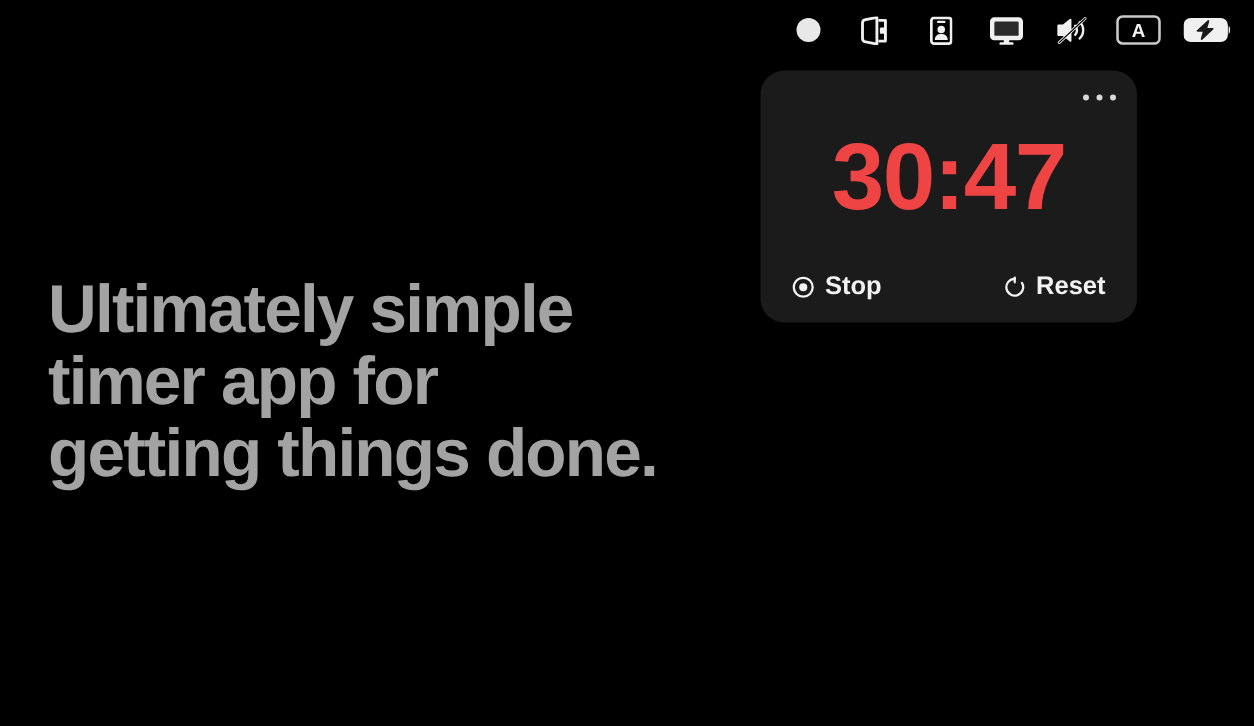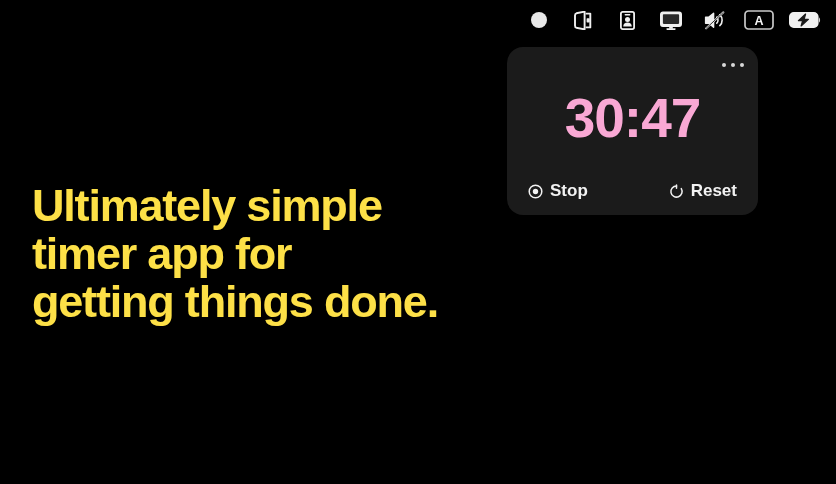--- a/index.html
+++ b/index.html
@@ -68,24 +68,24 @@
     height: 4px;
     border-radius: 50%;
     background: #d8d8d8;
   }
   .timer-display {
     position: absolute;
     top: 40px;
     left: 0;
     width: 251px;
     text-align: center;
-    font-size: 55px;
+    font-size: 63px;
     line-height: 63px;
     font-weight: bold;
-    color: #f9a8d4;
+    color: #ef4444;
     letter-spacing: -1px;
   }
   .widget-actions {
     position: absolute;
     left: 0;
     bottom: 14px;
     width: 251px;
     padding: 0 21px;
     box-sizing: border-box;
     display: flex;
@@ -111,21 +111,21 @@
     color: #f2f2f2;
   }
   .action-btn .glyph svg { display: block; }
 
   
   .headline {
     position: absolute;
     left: 32px;
     top: 182px;
     width: 470px;
-    color: #fde047;
+    color: #a3a3a3;
     font-size: 45px;
     line-height: 48px;
     font-weight: bold;
     letter-spacing: -1.2px;
     white-space: pre-line;
   }
 </style>
 </head>
 <body>
 

